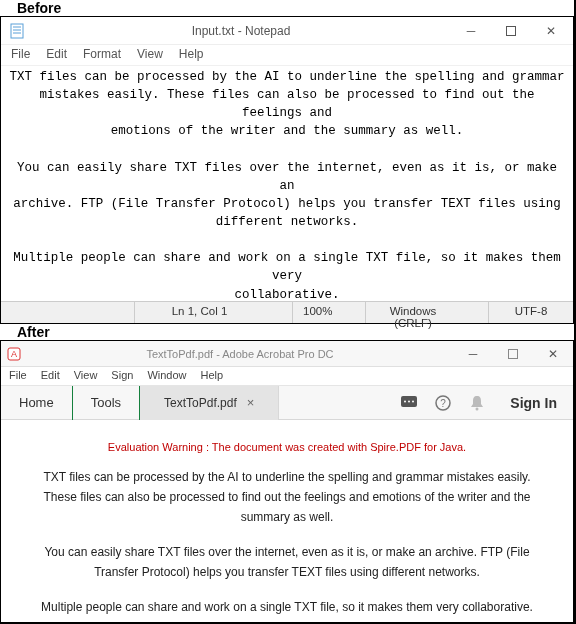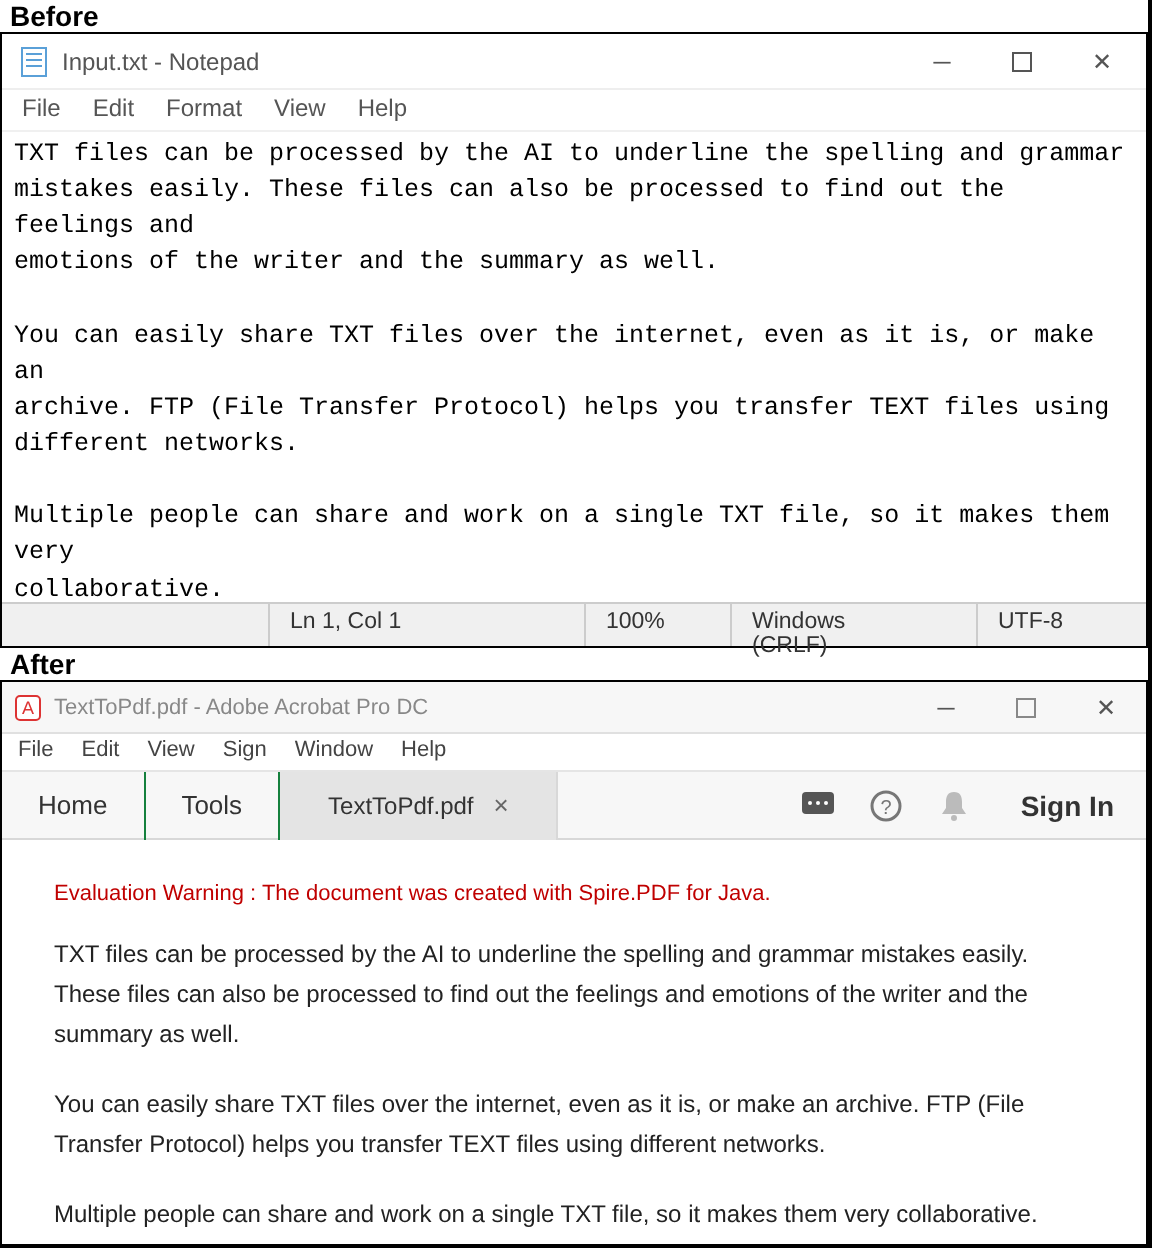--- a/index.html
+++ b/index.html
@@ -1,18 +1,18 @@
 <!DOCTYPE html>
 <html><head>
 <meta charset="utf-8">
 <style>
   * { box-sizing: border-box; margin: 0; padding: 0; }
   body { width: 576px; height: 624px; background: #fff; font-family: Arial, sans-serif; font-size: 12px; color: #000; border-right: 2px solid #000; border-bottom: 2px solid #000; }
-  .panel { border: 1.5px solid #000; }
-  .label { font-weight: bold; font-size: 14px; padding: 0 5px; }
+  .panel { border: 1.5px solid #000; text-align: center; }
+  .label { font-weight: bold; font-size: 14px; padding: 0 17px; }
   
   .np { background: #fff; }
   .np-titlebar { display: flex; align-items: center; height: 28px; background: #fff; border-bottom: 1px solid #eee; padding: 0 2px; }
   .np-titlebar .icon { width: 16px; height: 16px; margin: 0 6px; }
   .np-title { font-size: 12px; color: #555; flex: 1; }
   .winbtns { display: flex; }
   .winbtn { width: 40px; height: 28px; display: flex; align-items: center; justify-content: center; color: #555; }
   .np-menu { display: flex; gap: 16px; padding: 2px 10px 4px 10px; color: #555; font-size: 12px; }
   .np-body { font-family: Consolas, 'Courier New', monospace; font-size: 12.5px; line-height: 1.45; padding: 2px 6px 4px 6px; height: 236px; white-space: pre-wrap; word-wrap: break-word; border-top: 1px solid #f0f0f0; }
   .np-status { display: flex; background: #f0f0f0; border-top: 1px solid #ccc; height: 22px; font-size: 11.5px; color: #333; gap: 28px; }

